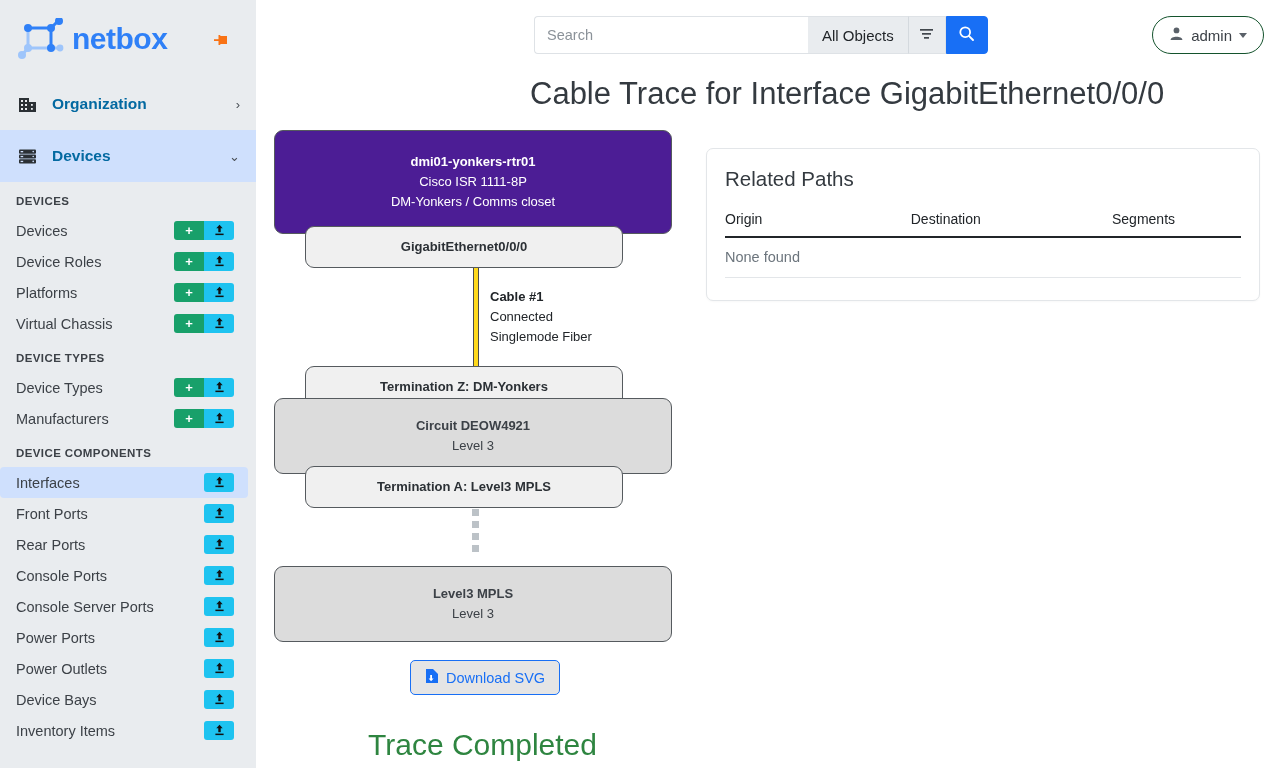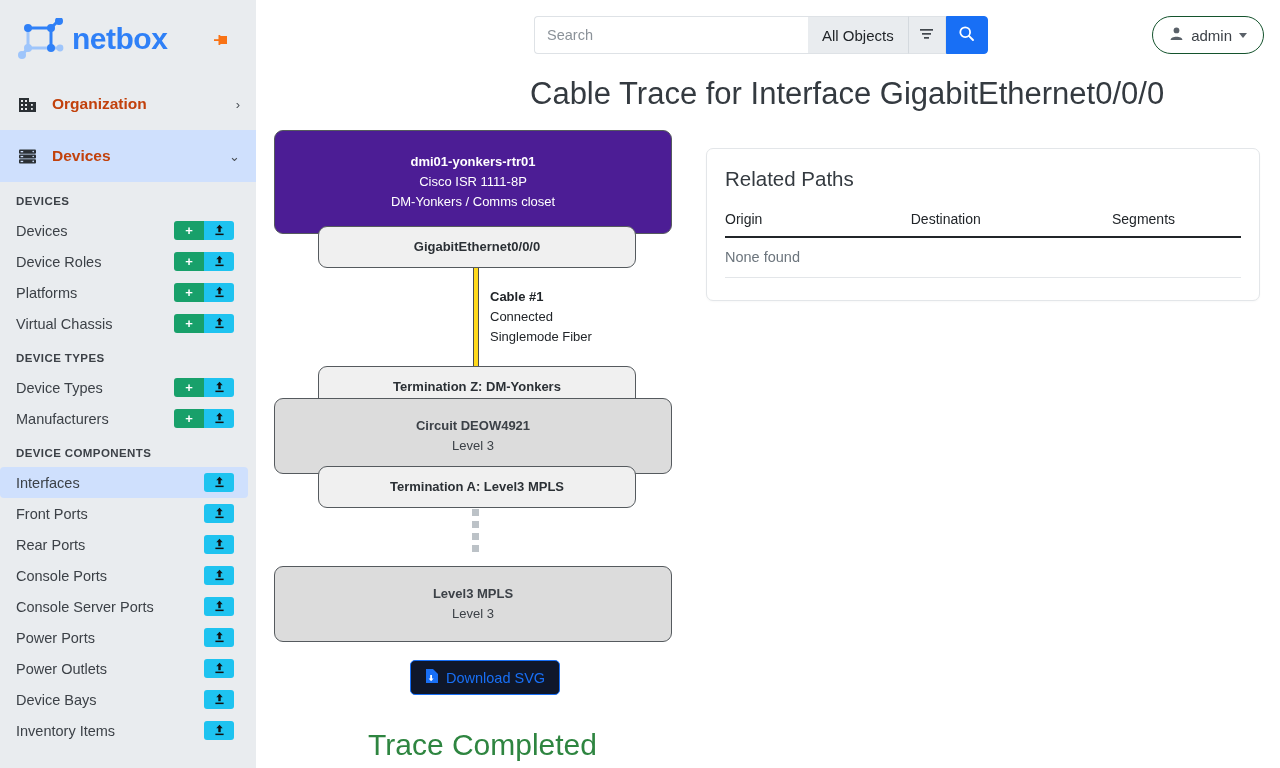--- a/index.html
+++ b/index.html
@@ -37,21 +37,21 @@
 
   .nav-group {
     display: flex; align-items: center;
     height: 52px;
     padding: 0 16px 0 14px;
     cursor: pointer;
   }
   .nav-group.active { background: #cfe0fd; }
   .nav-group .ng-icon { width: 26px; display:flex; justify-content:center; }
   .nav-group .ng-label {
-    flex: 1; font-size: 15.5px; font-weight: 700; color: #c2410c;
+    flex: 1; font-size: 15.5px; font-weight: 700; color: #0369a1;
     padding-left: 12px;
   }
   .chev { color: #4a5057; font-size: 13px; line-height: 1; }
 
   .sub-header {
     font-size: 11.5px; font-weight: 700; color: #3c4147;
     letter-spacing: 0.4px;
     padding: 13px 0 8px 16px;
     text-transform: uppercase;
   }
@@ -157,21 +157,21 @@
     text-align: center;
   }
   .node .n-title { font-size: 13px; font-weight: 700; line-height: 20px; }
   .node .n-sub { font-size: 13px; font-weight: 400; line-height: 20px; }
 
   .node-device { background: #4c1d95; left: 0; top: 0; width: 398px; height: 104px; }
   .node-device .n-title, .node-device .n-sub { color: #ffffff; }
 
   .node-term {
     background: #f0f0f0;
-    left: 44px; width: 318px; height: 42px;
+    left: 31px; width: 318px; height: 42px;
   }
   .node-term .n-title { color: #2b3035; }
 
   .node-circuit {
     background: #dcdcdc;
     left: 0; width: 398px;
   }
   .node-circuit .n-title, .node-circuit .n-sub { color: #3c4147; }
 
   .cable-line {
@@ -189,21 +189,21 @@
   .cable-label .cl-title { font-weight: 700; }
 
   .dash-line { position: absolute; width: 7px; display: flex; flex-direction: column; gap: 5px; }
   .dash-seg { width: 7px; height: 7px; background: #bcc2c7; }
 
   .dl-btn {
     position: absolute;
     display: inline-flex; align-items: center; gap: 7px;
     padding: 7px 14px;
     border: 1px solid #186ff5; border-radius: 5px;
-    color: #186ff5; font-size: 14.5px; background: #0f172a;
+    color: #186ff5; font-size: 14.5px; background: #e5e5e5;
     cursor: pointer;
   }
   .trace-done {
     position: absolute;
     font-size: 30px; color: #2e8540; font-weight: 400;
     white-space: nowrap;
   }
 
   
   .card {

